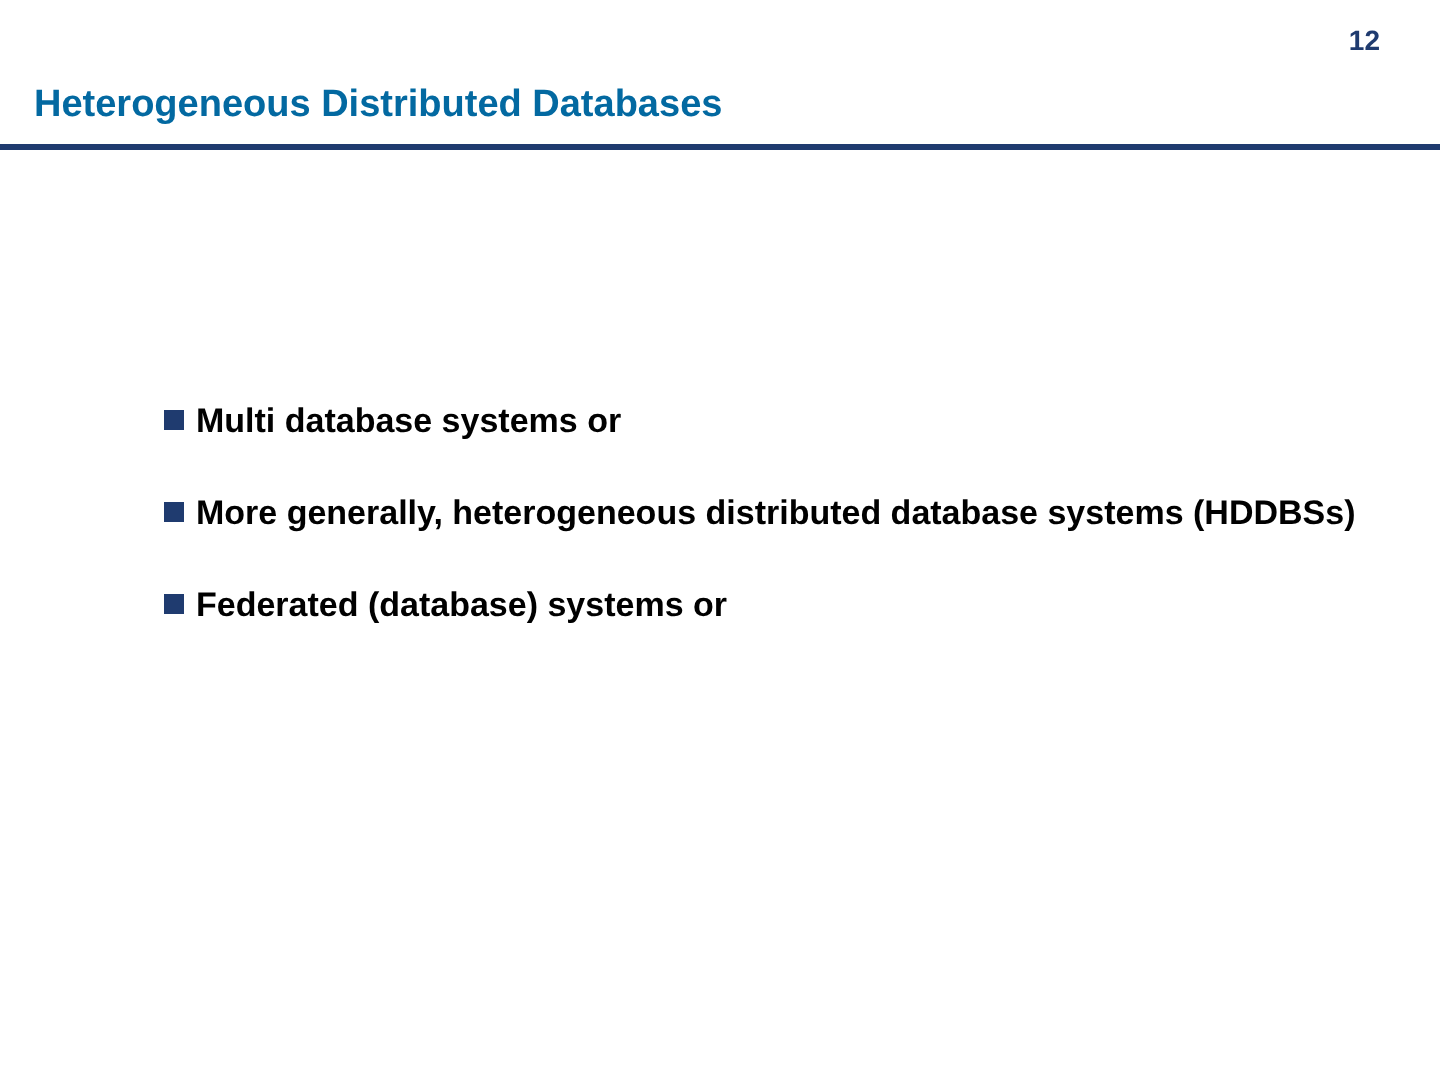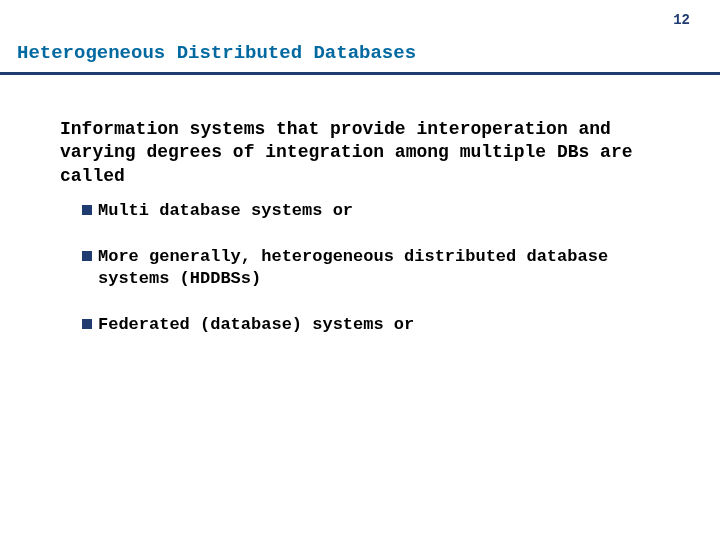--- a/index.html
+++ b/index.html
@@ -1,17 +1,17 @@
 <!DOCTYPE html>
 <html><head>
 <meta charset="utf-8">
 <style>
   * { margin: 0; padding: 0; box-sizing: border-box; }
   html, body { width: 720px; height: 540px; background: #fff; font-family: Arial, Helvetica, sans-serif; color: #000; }
-  .slide { position: relative; width: 720px; height: 512px; font-family: Liberation Mono, monospace; }
+  .slide { position: relative; width: 720px; height: 512px; }
   .page-number { position: absolute; top: 12px; right: 30px; font-size: 14px; font-weight: bold; color: #1f3b6f; }
   .title { position: absolute; top: 42px; left: 17px; font-size: 19px; font-weight: bold; color: #0369a1; }
   .rule { position: absolute; top: 72px; left: 0; width: 720px; height: 3px; background: #1f3b6f; }
   .intro { position: absolute; top: 118px; left: 60px; right: 40px; font-size: 18px; font-weight: bold; line-height: 1.3; }
   .bullets { position: absolute; top: 200px; left: 82px; right: 40px; }
   .bullets li { list-style: none; position: relative; padding-left: 16px; margin-bottom: 24px; font-size: 17px; font-weight: bold; line-height: 1.3; }
   .bullets li::before {
     content: "";
     position: absolute;
     left: 0; top: 5px;
@@ -25,21 +25,20 @@
 <body>
 
 <div class="slide">
 
   <div class="page-number">12</div>
 
   <div class="title">Heterogeneous Distributed Databases</div>
 
   <div class="rule"></div>
 
-  <div class="intro">Information systems that provide interoperation and varying degrees of integration among multiple DBs are called</div>
 
   <ul class="bullets">
     <li>Multi database systems or</li>
     <li>More  generally, heterogeneous distributed database systems (HDDBSs)</li>
     <li>Federated (database) systems or</li>
   </ul>
 
 
 </div>
 

